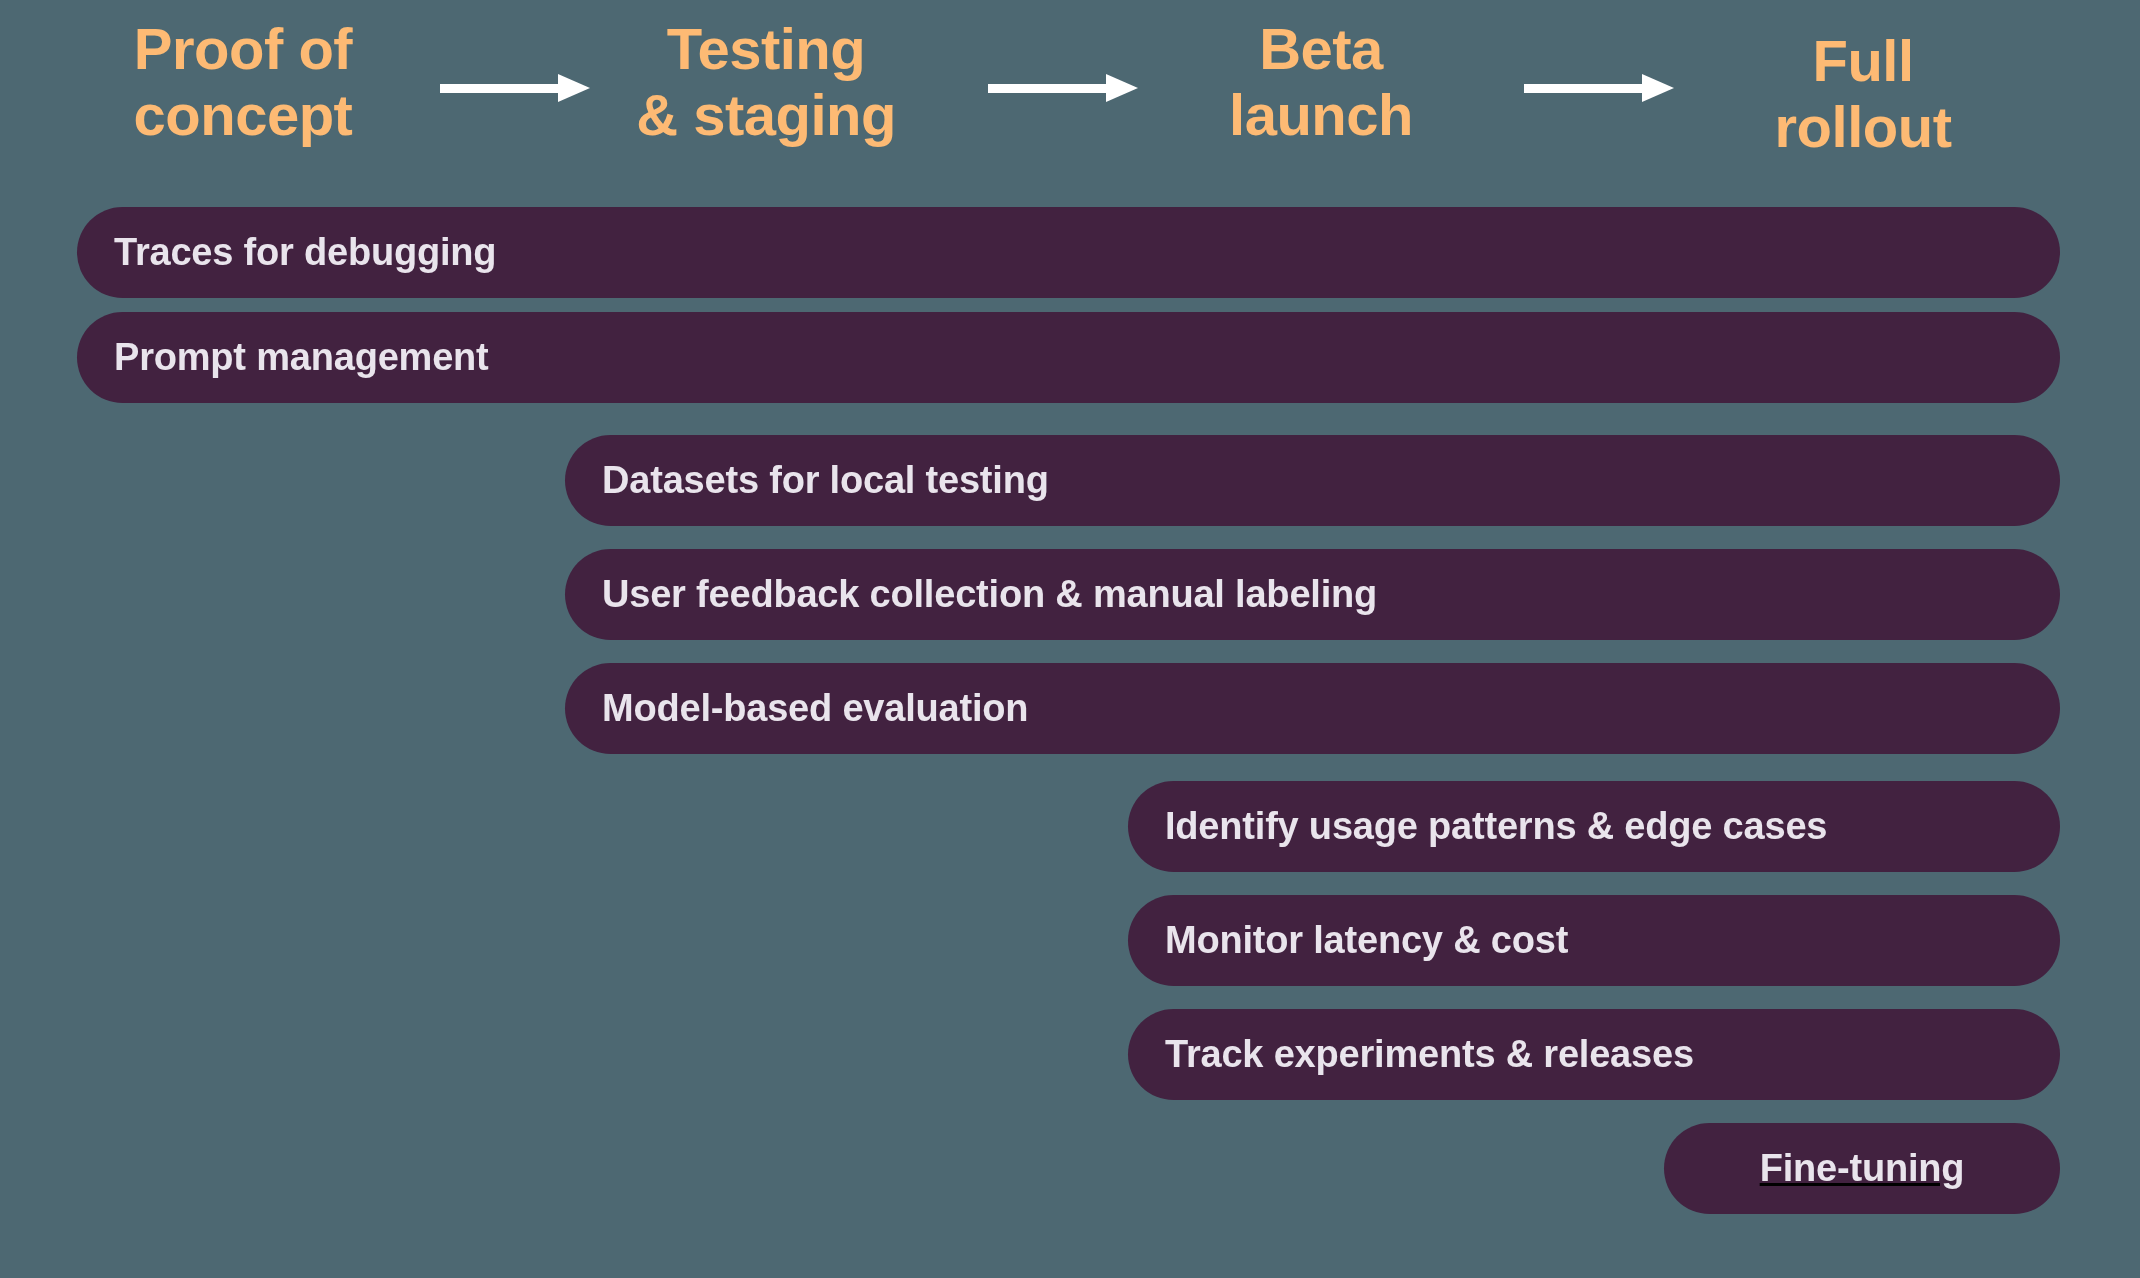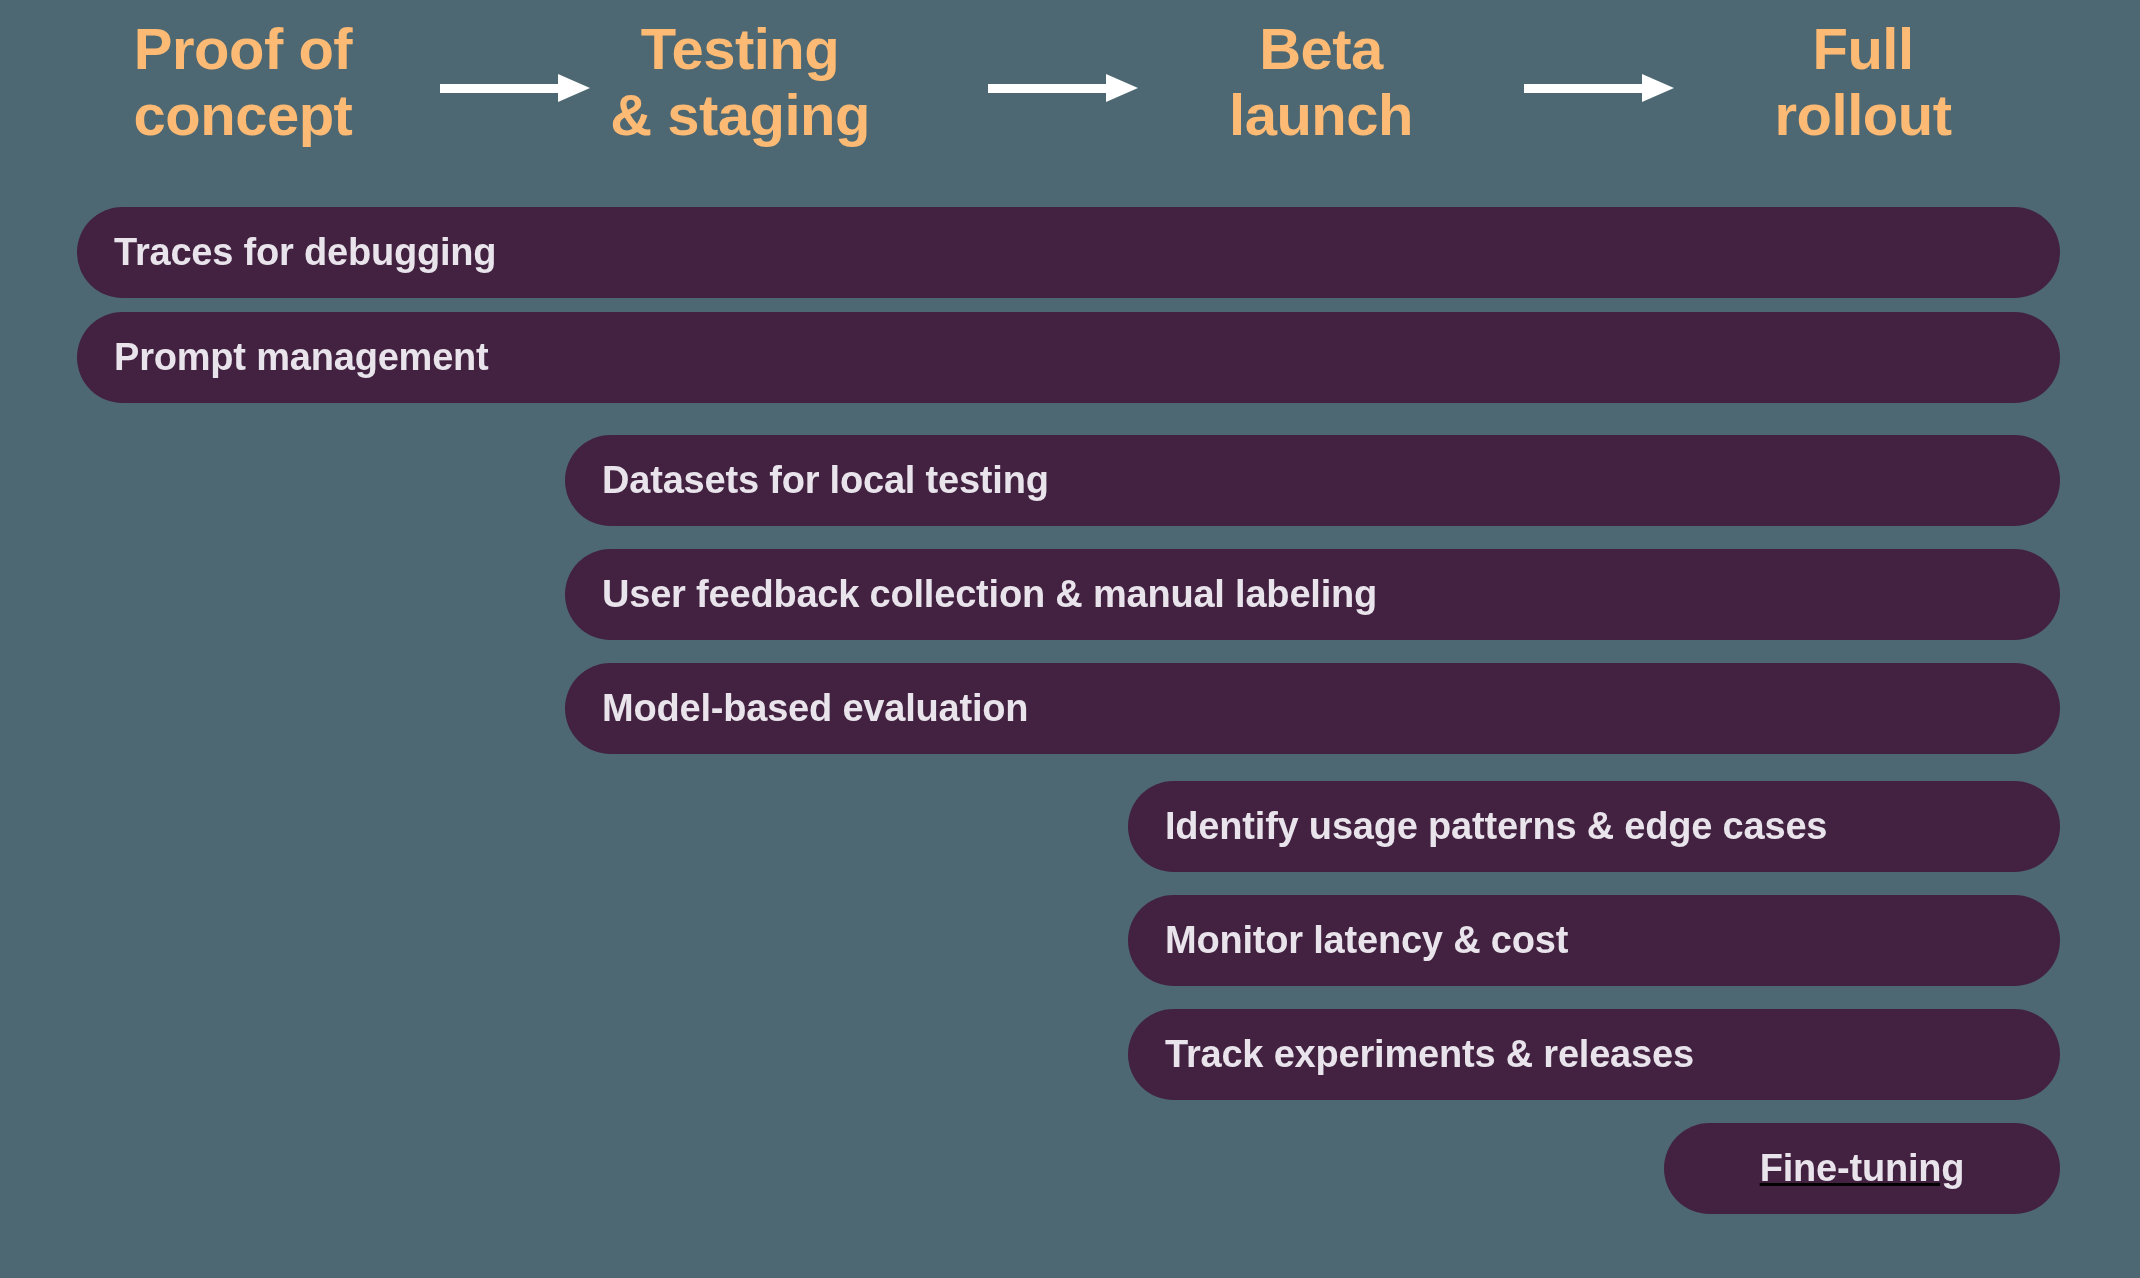--- a/index.html
+++ b/index.html
@@ -73,25 +73,25 @@
   }
   .pill.align-left .pill-label{ padding-left:37px; }
   .pill.align-center{ justify-content:center;text-decoration:underline; }
 </style>
 </head>
 <body>
 
 <div id="stage-header">
     <div class="stage-label" style="left: 243px;">Proof of
 concept</div>
-    <div class="stage-label" style="left: 740px;">Testing
+    <div class="stage-label" style="left: 766px;">Testing
 &amp; staging</div>
     <div class="stage-label" style="left: 1321px;">Beta
 launch</div>
-    <div class="stage-label" style="left: 1863px;">Full
+    <div class="stage-label" style="left: 1863px; margin-top: 12px;">Full
 rollout</div>
     <div class="stage-arrow" style="left: 440px; top: 74px;">
       <div class="shaft"></div>
       <div class="head"></div>
     </div>
     <div class="stage-arrow" style="left: 988px; top: 74px;">
       <div class="shaft"></div>
       <div class="head"></div>
     </div>
     <div class="stage-arrow" style="left: 1524px; top: 74px;">

